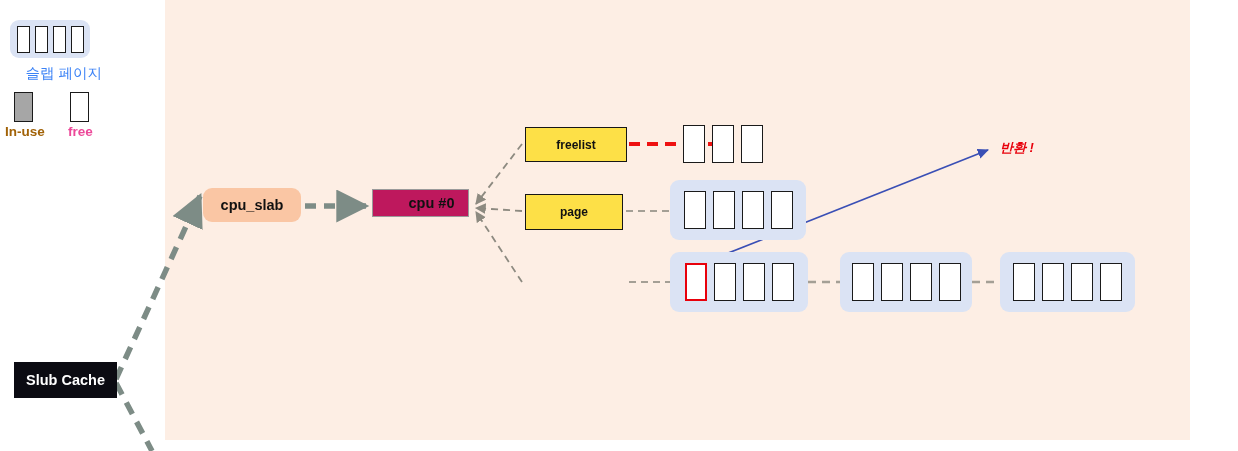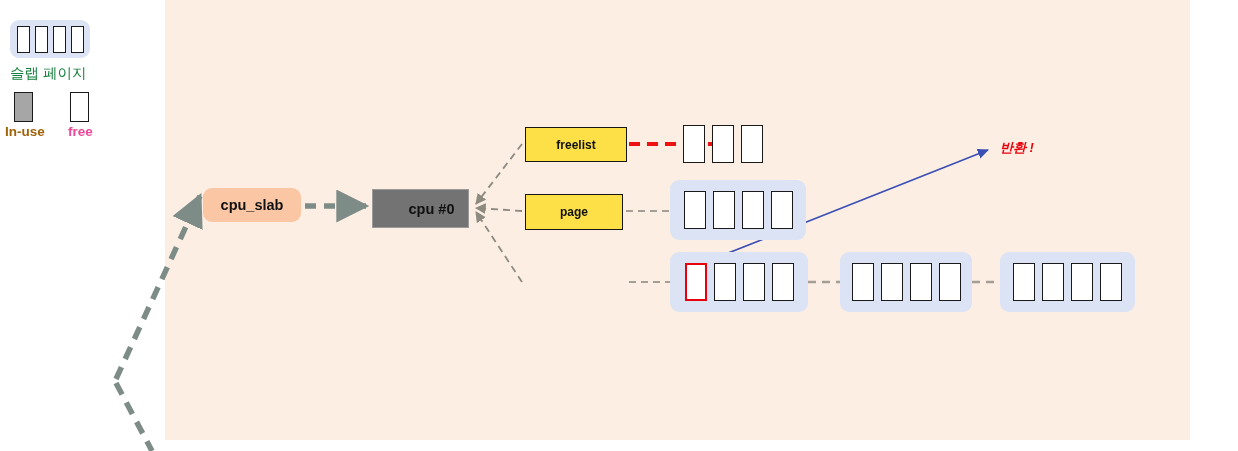--- a/index.html
+++ b/index.html
@@ -61,23 +61,23 @@
     width: 80px;
     height: 38px;
     gap: 5px;
   }
   #legend-slab .cell { width: 13px; height: 27px; border-width: 1.5px; }
   #legend-caption {
     position: absolute;
     left: 10px;
     top: 64px;
     width: 92px;
-    text-align: left;
+    text-align: right;
     font-size: 14.5px;
-    color: #15803d;
+    color: #3b82f6;
     font-weight: 500;
   }
   #legend-inuse-cell {
     position: absolute;
     left: 14px;
     top: 92px;
     width: 19px;
     height: 30px;
   }
   #legend-free-cell {
@@ -132,22 +132,22 @@
     width: 98px;
     height: 34px;
     background: #fac6a4;
     font-size: 14.5px;
     border-radius: 9px;
   }
   #box-cpu0 {
     left: 372px;
     top: 189px;
     width: 97px;
-    height: 39px;
-    background: #737373;
+    height: 28px;
+    background: #be185d;
     border: 1px solid #9a9a9a;
     font-size: 14.5px;
     padding-left: 22px;
   }
   .labelbox {
     position: absolute;
     display: flex;
     align-items: center;
     justify-content: center;
     box-sizing: border-box;
@@ -255,20 +255,21 @@
     <div class="cell"></div>
     <div class="cell"></div>
     <div class="cell"></div>
   </div>
   <div id="legend-caption">슬랩 페이지</div>
   <div class="cell inuse" id="legend-inuse-cell"></div>
   <div class="cell" id="legend-free-cell"></div>
   <div id="legend-inuse-label">In-use</div>
   <div id="legend-free-label">free</div>
 
+  <div class="nodebox" id="box-slub-cache">Slub Cache</div>
   <div class="nodebox" id="box-cpu-slab">cpu_slab</div>
   <div class="nodebox" id="box-cpu0">cpu #0</div>
 
   <div class="labelbox" id="box-freelist">freelist</div>
   <div class="labelbox" id="box-page">page</div>
 
   <div class="loose-row" style="left:683px; top:125px;">
     <div class="cell"></div>
     <div class="cell"></div>
     <div class="cell"></div>

